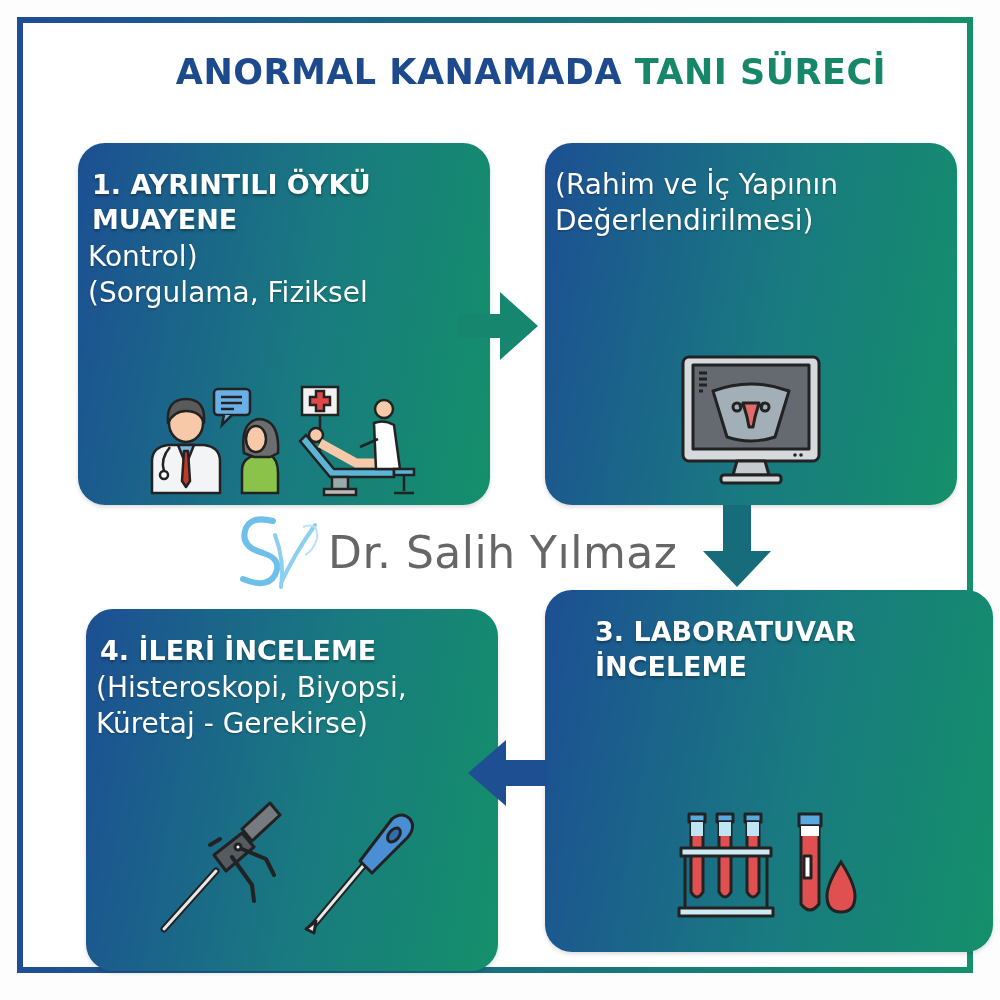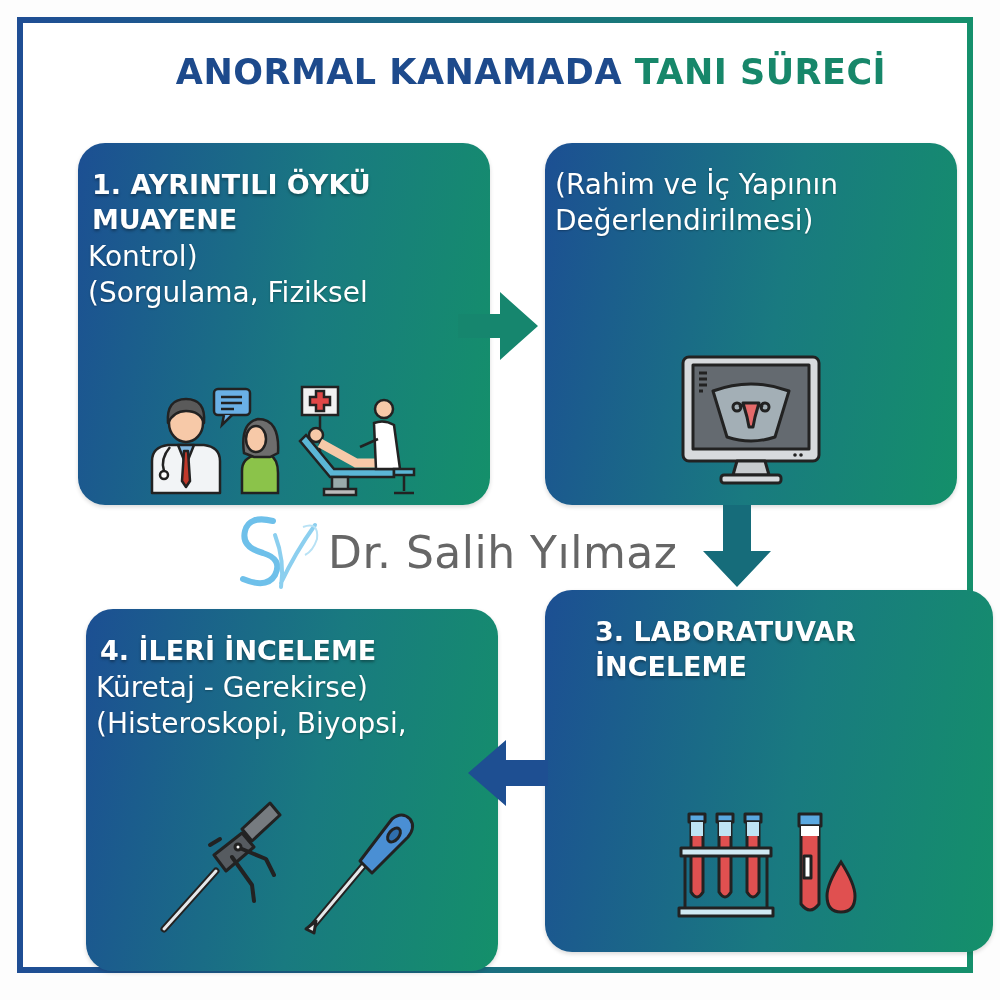--- a/index.html
+++ b/index.html
@@ -111,22 +111,22 @@
     <circle cx="234" cy="104" r="1.8" fill="#222"></circle>
       <circle cx="240" cy="104" r="1.8" fill="#222"></circle>
   </svg>
 </div>
 
 <div class="card c4">
   <div class="head">
     <div>4. İLERİ İNCELEME</div>
   </div>
   <div class="sub">
+    <div>(Histeroskopi, Biyopsi,</div>
     <div>Küretaj - Gerekirse)</div>
-    <div>(Histeroskopi, Biyopsi,</div>
   </div>
   <svg class="illus" style="top:190px;" width="380" height="150" viewBox="0 0 380 150">
     <g stroke="#222" stroke-width="3" stroke-linejoin="round" stroke-linecap="round">
 
       <line x1="62" y1="130" x2="114" y2="72" stroke-width="7" stroke="#222"></line>
       <line x1="62" y1="130" x2="114" y2="72" stroke-width="3" stroke="#e6e8ea"></line>
       <path d="M112 56 L140 34 L152 48 L124 72 Z" fill="#565b60"></path>
       <path d="M140 30 L168 4 L178 16 L150 42 Z" fill="#767b80"></path>
       <path d="M130 58 L150 86 L152 102" fill="none" stroke-width="4"></path>
       <path d="M140 50 L164 60 L172 76" fill="none" stroke-width="4"></path>

